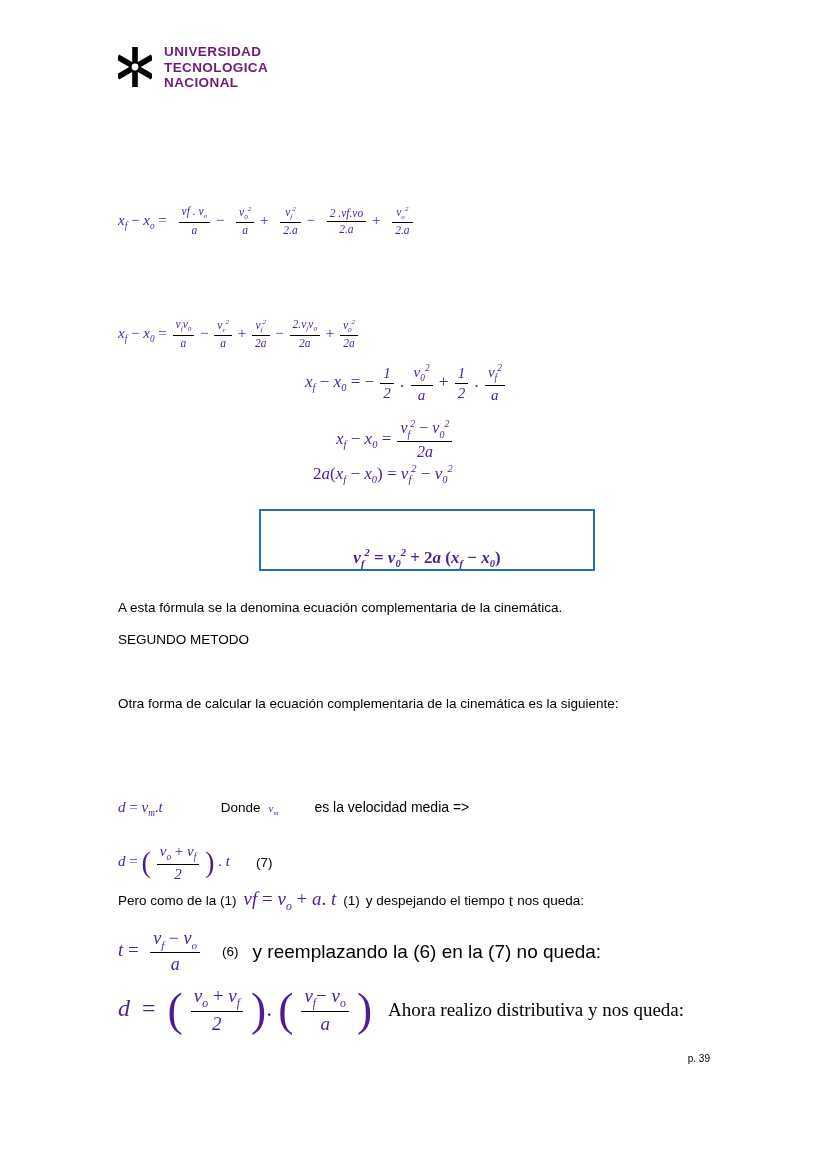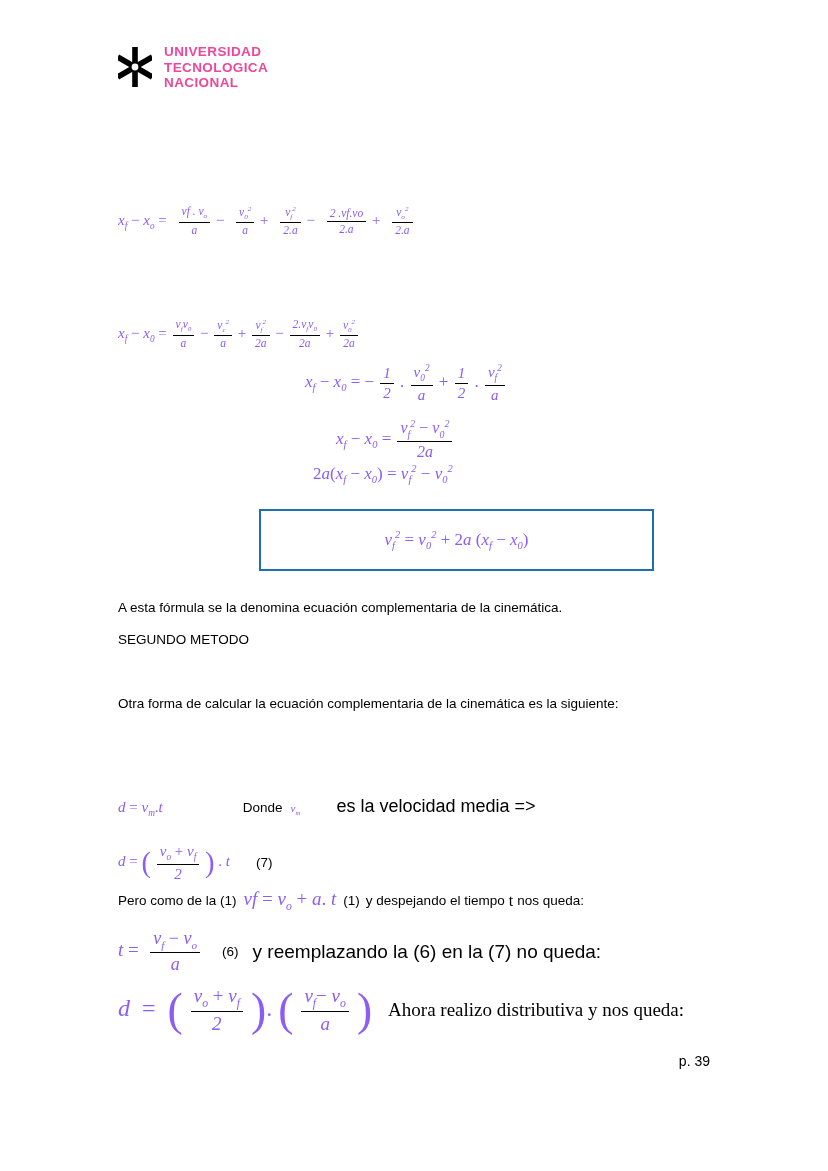--- a/index.html
+++ b/index.html
@@ -38,29 +38,29 @@
     position: relative;
     flex: none;
   }
   .logo-mark svg { display: block; }
   .logo-text {
     font-family: "Liberation Sans", sans-serif;
     font-weight: bold;
     font-size: 13.5px;
     line-height: 15.5px;
     letter-spacing: 0.4px;
-    color: #ec4899;
+    color: #701a75;
   }
   .logo-text div { white-space: nowrap; }
 
   
   .math {
     font-family: "Liberation Serif", serif;
     font-style: italic;
-    color: #8b5cf6;
+    color: #4c1d95;
   }
   .frac {
     display: inline-block;
     vertical-align: middle;
     text-align: center;
     line-height: 1.15;
     margin: 0 2px;
   }
   .frac .num {
     display: block;
@@ -101,27 +101,28 @@
   #eq4 .frac { font-size: 16px; }
 
   
   #eq5 { left: 313px; top: 463px; font-size: 17px; }
 
   
   .boxed {
     position: absolute;
     left: 259px;
     top: 509px;
-    width: 395px;
+    width: 336px;
     height: 62px;
     border: 2.5px solid #1f6fb2;
     box-sizing: border-box;
     display: flex;
-    align-items: center;
+    align-items: flex-end;
     justify-content: center;
+    font-weight: bold;
   }
   .boxed .math { font-size: 17px; }
 
   
   .para {
     position: absolute;
     font-family: "Liberation Sans", sans-serif;
     font-size: 13.5px;
     line-height: 22px;
     color: #000;
@@ -136,23 +137,23 @@
 
   
   #line-d {
     position: absolute;
     left: 118px; top: 778px;
     width: 600px;
     display: flex;
     align-items: baseline;
   }
   #line-d .m1 { font-family: "Liberation Serif", serif; font-style: italic; font-size: 15px; }
-  #line-d .t1 { font-family: "Liberation Sans", sans-serif; font-size: 13.5px; margin-left: 80px; }
+  #line-d .t1 { font-family: "Liberation Sans", sans-serif; font-size: 13.5px; margin-left: 58px; }
   #line-d .m2 { font-family: "Liberation Serif", serif; font-style: italic; font-size: 11px; margin-left: 8px; margin-top: 24px; }
-  #line-d .t2 { font-family: "Liberation Sans", sans-serif; font-size: 18px; margin-left: 36px; }
+  #line-d .t2 { font-family: "Liberation Sans", sans-serif; font-size: 14px; margin-left: 36px; }
 
   
   #line-7 {
     position: absolute;
     left: 118px; top: 843px;
     display: flex;
     align-items: center;
   }
   #line-7 .m { font-family: "Liberation Serif", serif; font-style: italic; font-size: 15px; }
   #line-7 .tag { font-family: "Liberation Sans", sans-serif; font-style: normal; font-size: 13.5px; margin-left: 26px; }
@@ -202,21 +203,21 @@
   #line-dist .m { font-family: "Liberation Serif", serif; font-style: italic; font-size: 24px; }
   #line-dist .m .frac { font-size: 19px; }
   #line-dist .tx { font-family: Liberation Serif, serif; font-size: 19px; margin-left: 16px; font-style: normal; }
 
   .page-num {
     position: absolute;
     left: 0; top: 1053px;
     width: 710px;
     text-align: right;
     font-family: "Liberation Sans", sans-serif;
-    font-size: 14px;
+    font-size: 10px;
     color: #000;
   }
 </style>
 </head>
 <body>
 
 <div class="page">
 
   <div class="logo-block">
     <div class="logo-mark">

